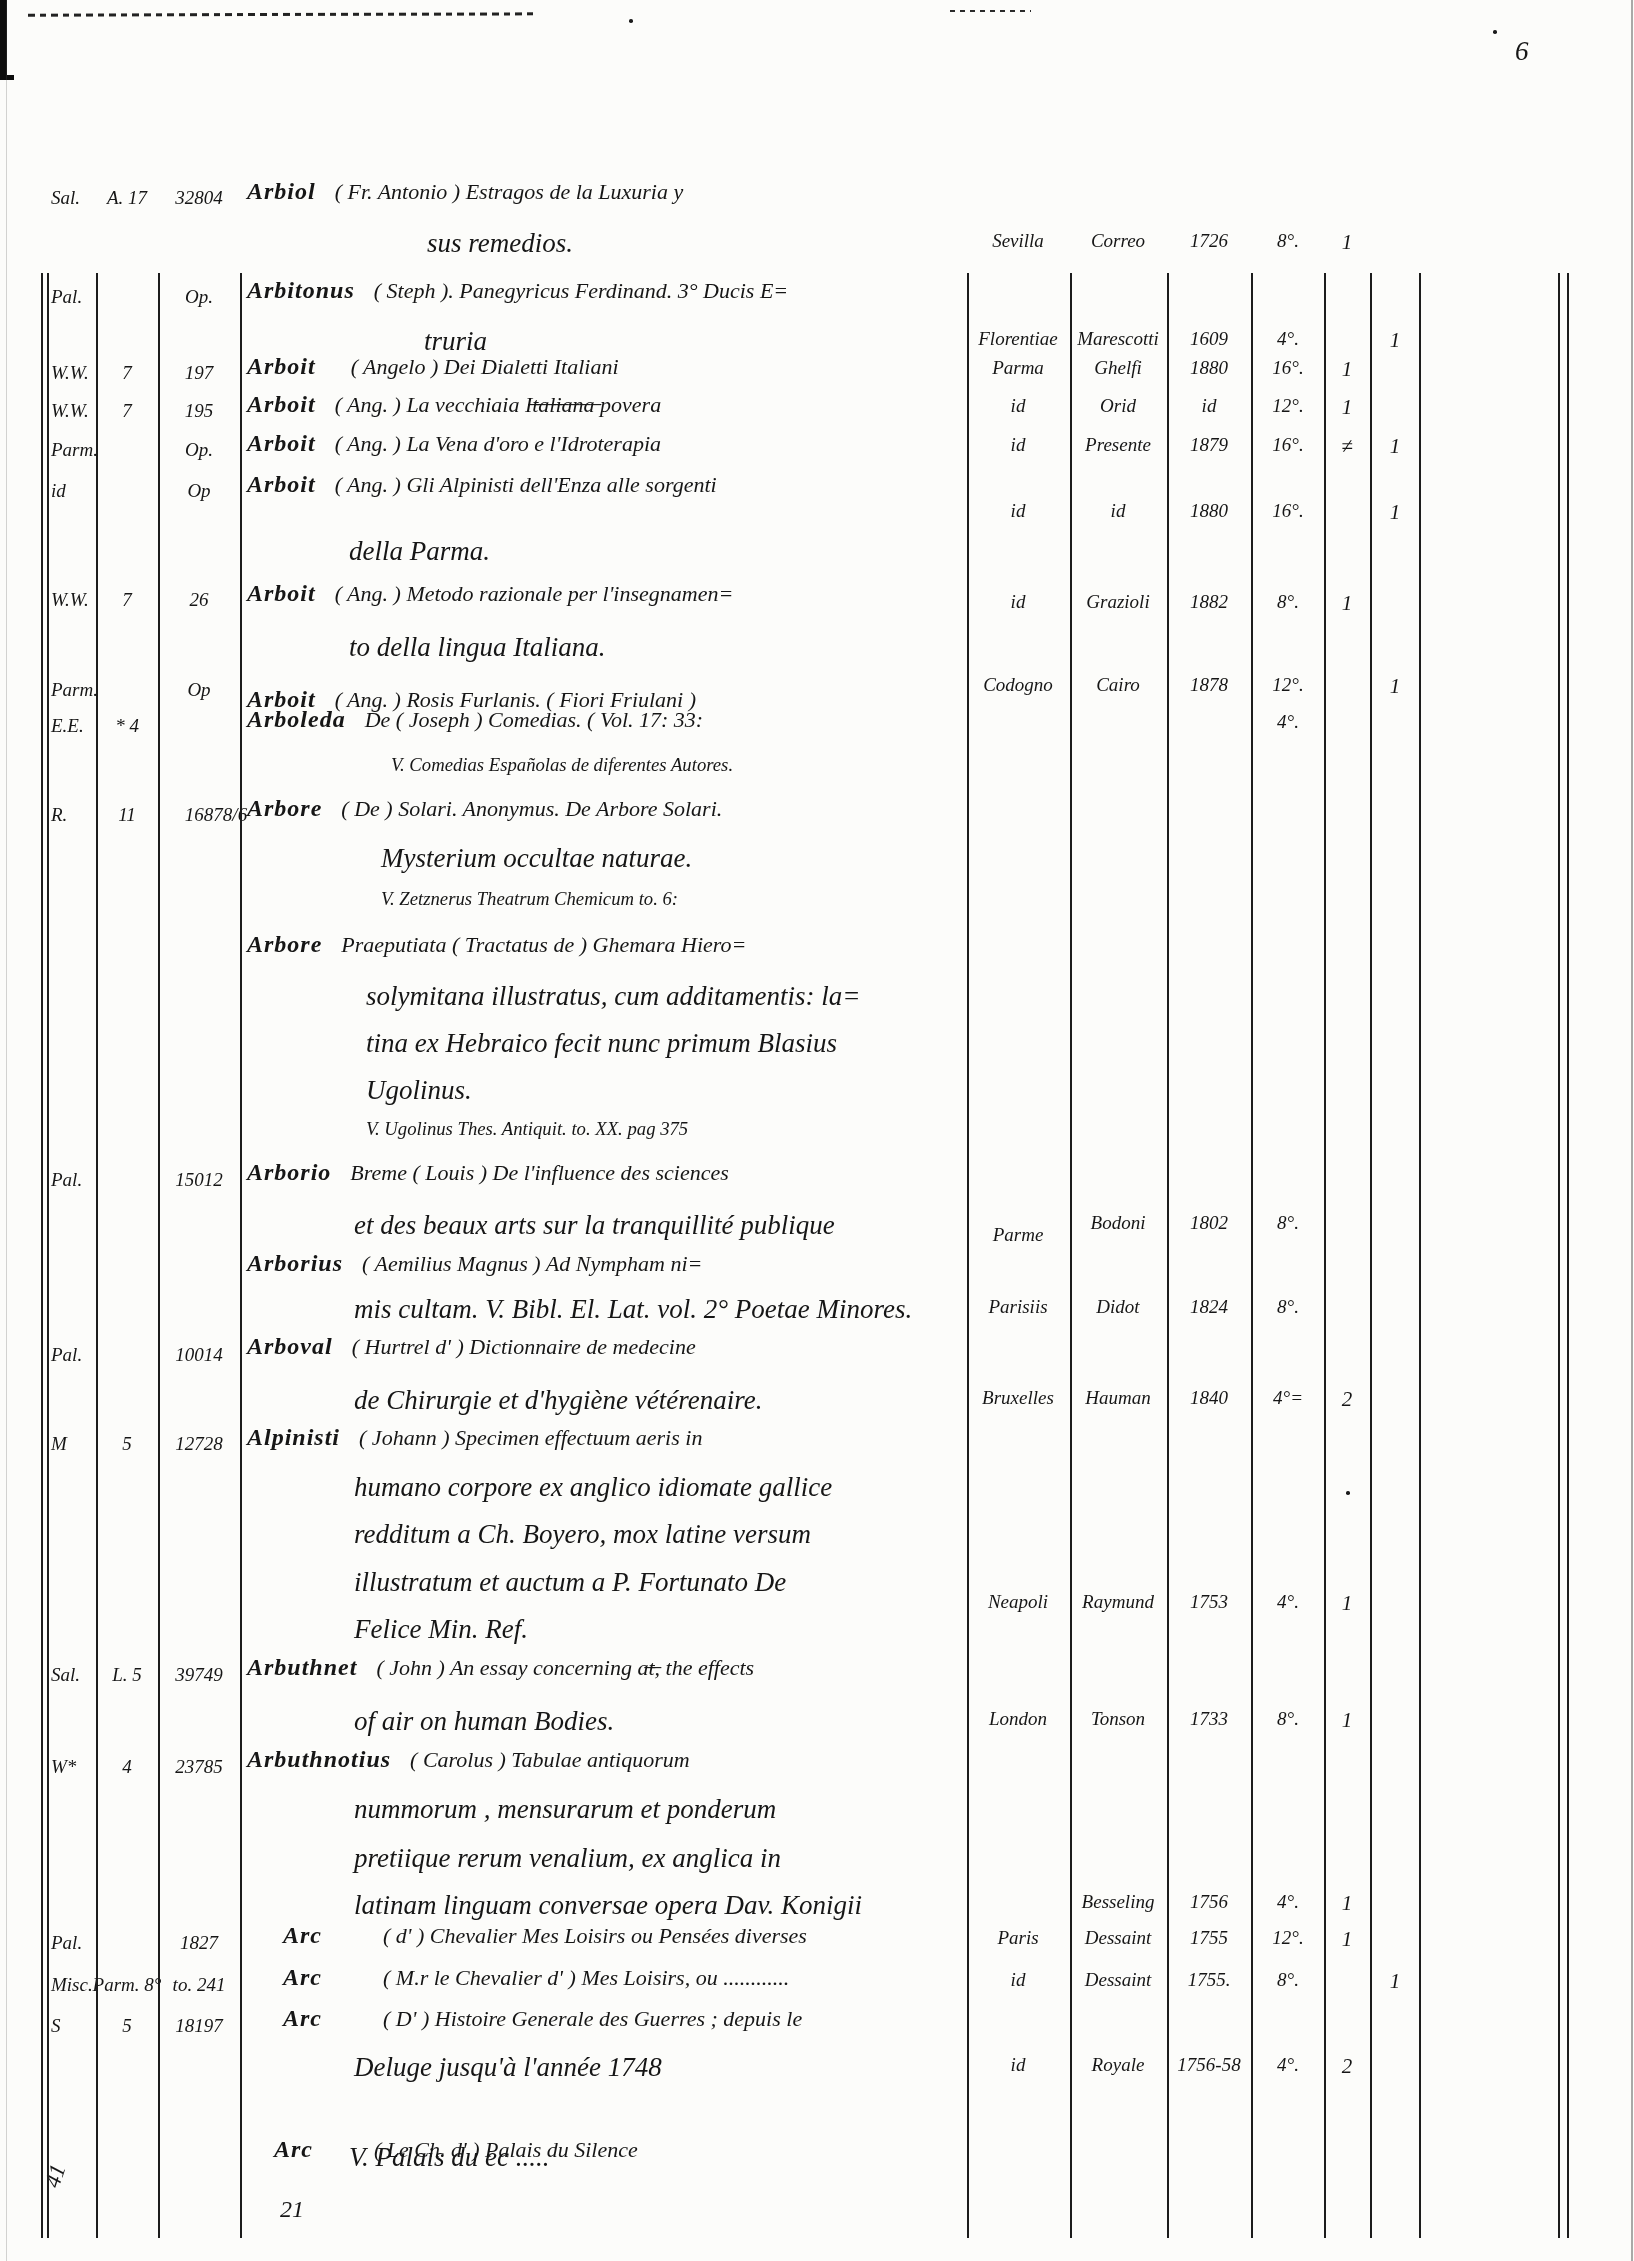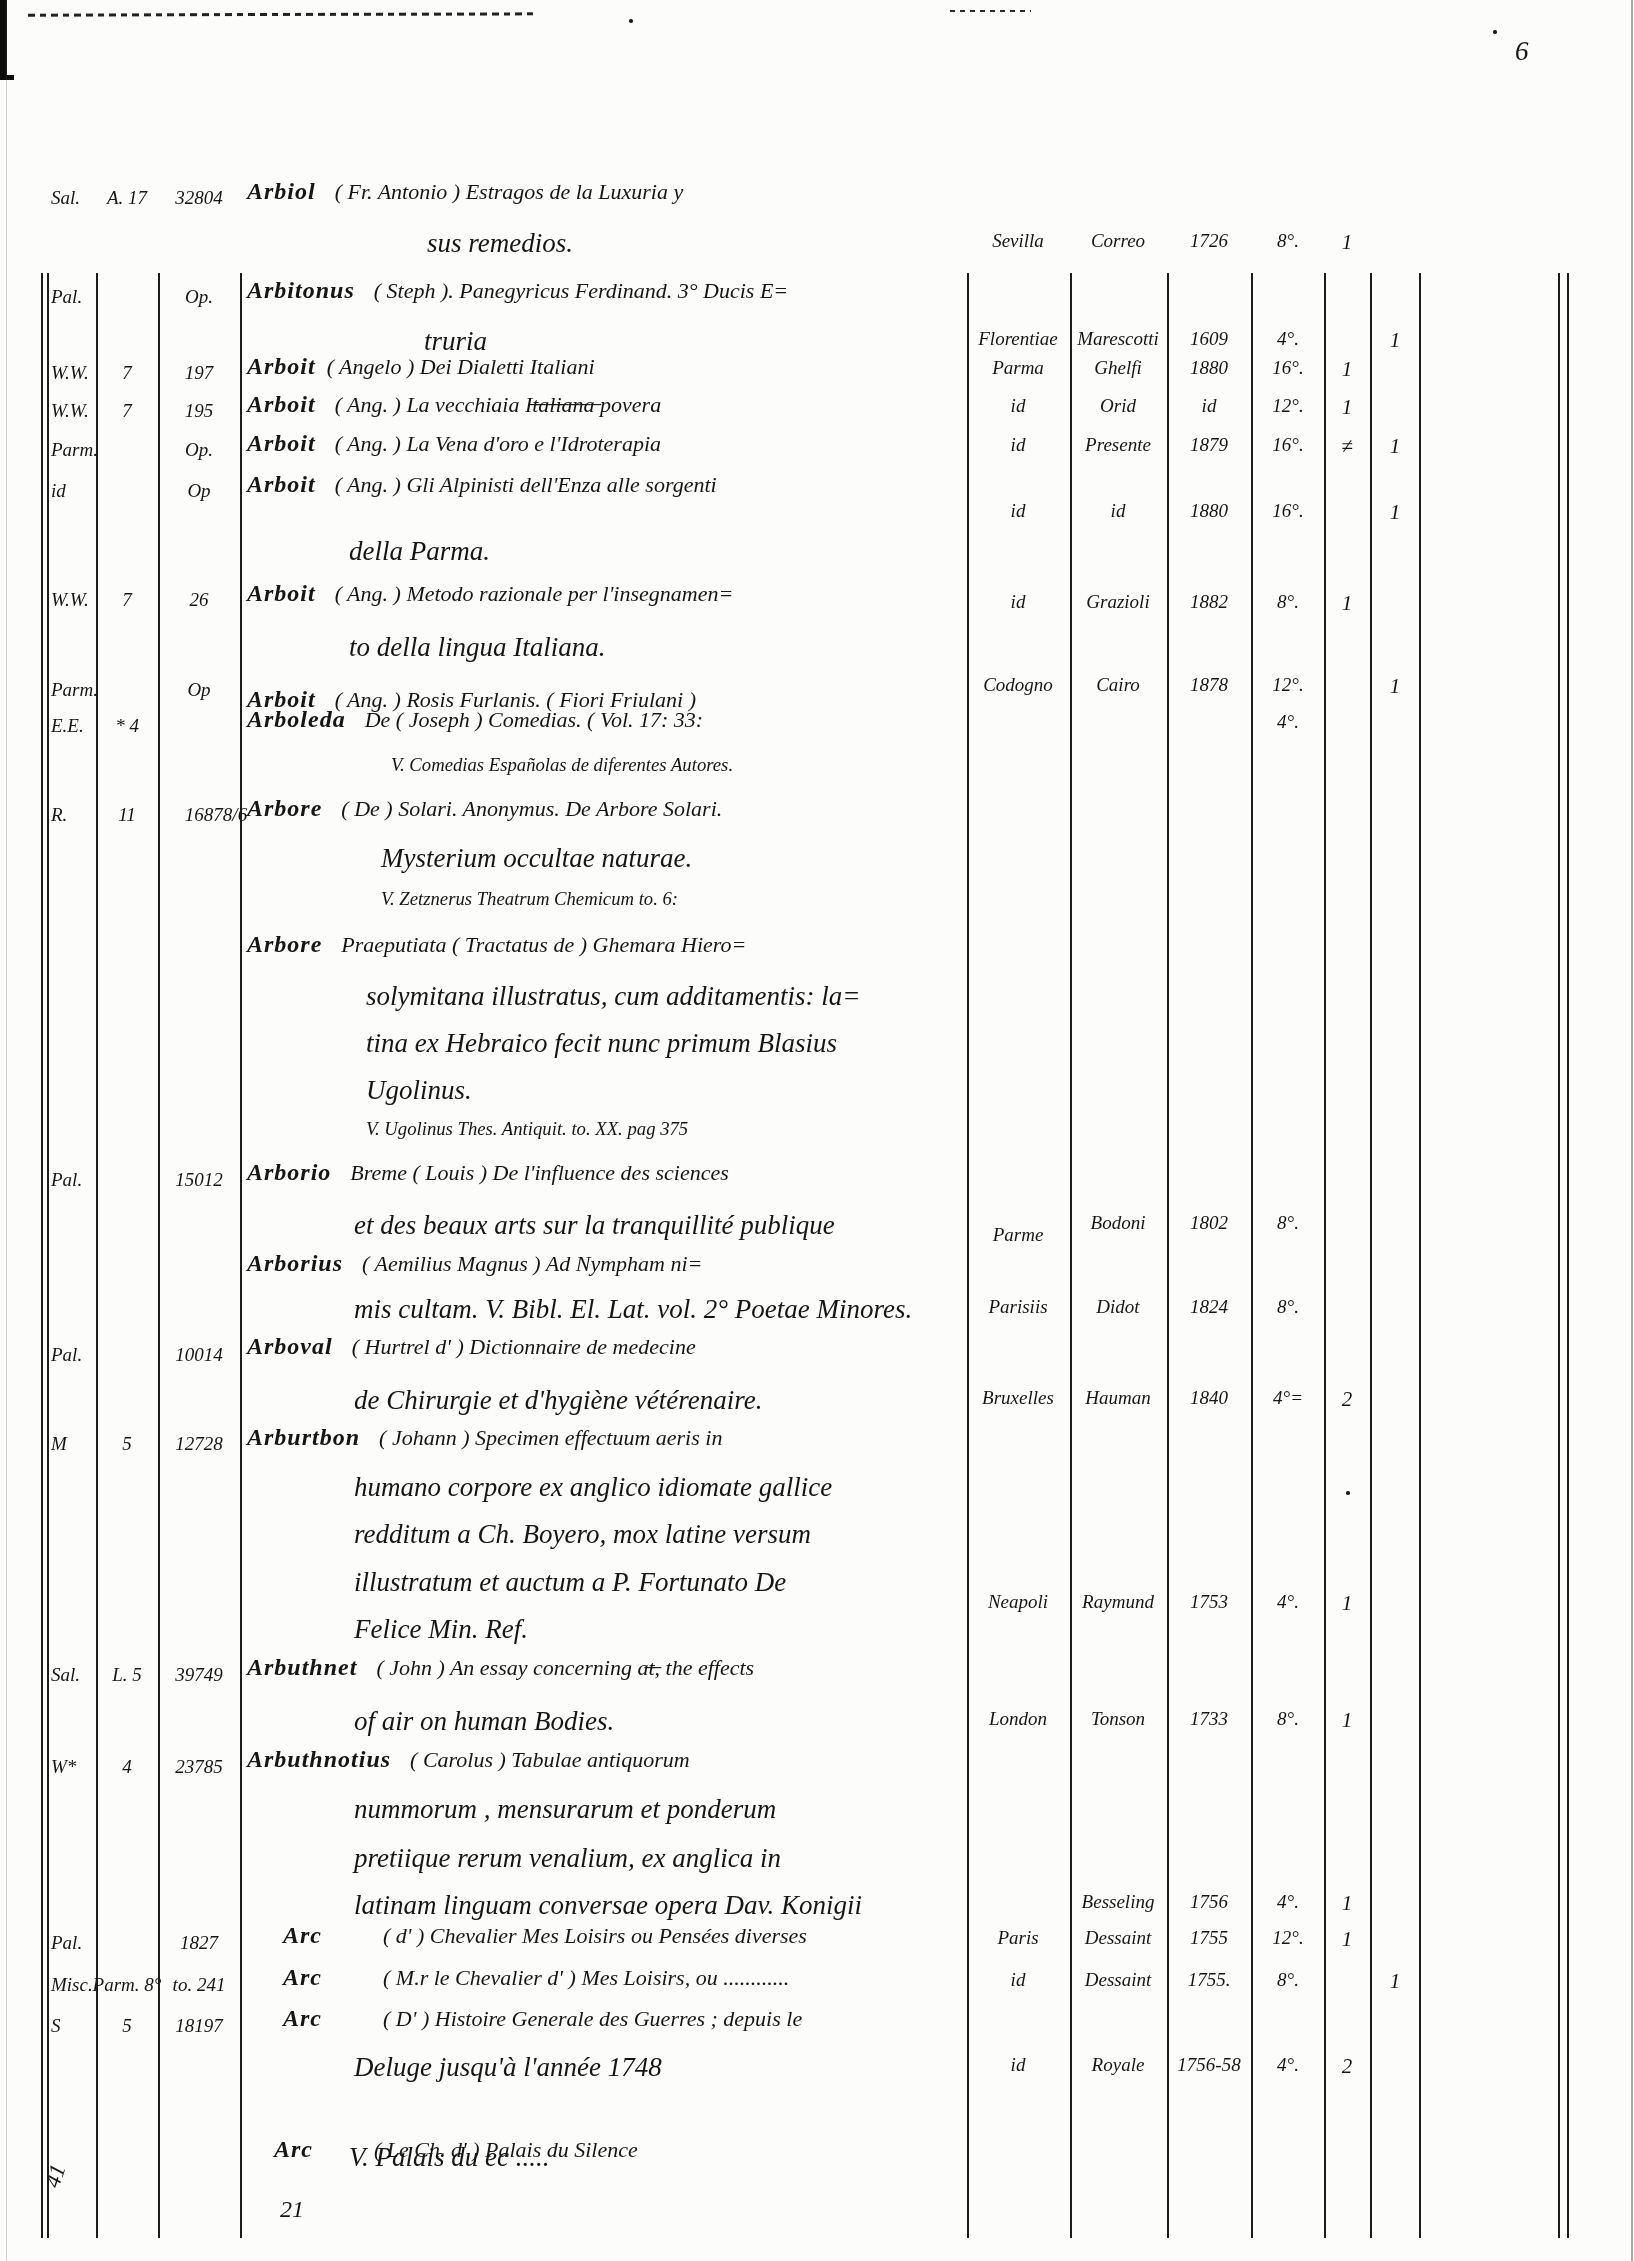--- a/index.html
+++ b/index.html
@@ -66,21 +66,21 @@
       <div class="line" style="left: 247px; top: 277px;"><span class="head">Arbitonus</span><span class="rest" style="margin-left: 19px;">( Steph ). Panegyricus Ferdinand. 3° Ducis E=</span></div>
       <div class="line cont" style="left: 424px; top: 326px;">truria</div>
       <div class="cell" style="left: 1018px; top: 328px;">Florentiae</div>
       <div class="cell" style="left: 1118px; top: 328px;">Marescotti</div>
       <div class="cell" style="left: 1209px; top: 328px;">1609</div>
       <div class="cell" style="left: 1288px; top: 328px;">4°.</div>
       <div class="cell mark8" style="left: 1395px; top: 328px;">1</div>
       <div class="lib" style="left: 51px; top: 362px;">W.W.</div>
       <div class="shelf" style="left: 127px; top: 362px;">7</div>
       <div class="num" style="left: 199px; top: 362px;">197</div>
-      <div class="line" style="left: 247px; top: 353px;"><span class="head">Arboit</span><span class="rest" style="margin-left: 11px;">( Angelo ) Dei Dialetti Italiani</span></div>
+      <div class="line" style="left: 247px; top: 353px;"><span class="head">Arboit</span><span class="rest" style="margin-left: 35px;">( Angelo ) Dei Dialetti Italiani</span></div>
       <div class="cell" style="left: 1018px; top: 357px;">Parma</div>
       <div class="cell" style="left: 1118px; top: 357px;">Ghelfi</div>
       <div class="cell" style="left: 1209px; top: 357px;">1880</div>
       <div class="cell" style="left: 1288px; top: 357px;">16°.</div>
       <div class="cell mark8" style="left: 1347px; top: 357px;">1</div>
       <div class="lib" style="left: 51px; top: 400px;">W.W.</div>
       <div class="shelf" style="left: 127px; top: 400px;">7</div>
       <div class="num" style="left: 199px; top: 400px;">195</div>
       <div class="line" style="left: 247px; top: 391px;"><span class="head">Arboit</span><span class="rest" style="margin-left: 19px;">( Ang. ) La vecchiaia I̶t̶a̶l̶i̶a̶n̶a̶ povera</span></div>
       <div class="cell" style="left: 1018px; top: 395px;">id</div>
@@ -159,21 +159,21 @@
       <div class="line" style="left: 247px; top: 1333px;"><span class="head">Arboval</span><span class="rest" style="margin-left: 19px;">( Hurtrel d' ) Dictionnaire de medecine</span></div>
       <div class="line cont" style="left: 354px; top: 1385px;">de Chirurgie et d'hygiène vétérenaire.</div>
       <div class="cell" style="left: 1018px; top: 1387px;">Bruxelles</div>
       <div class="cell" style="left: 1118px; top: 1387px;">Hauman</div>
       <div class="cell" style="left: 1209px; top: 1387px;">1840</div>
       <div class="cell" style="left: 1288px; top: 1387px;">4°=</div>
       <div class="cell mark8" style="left: 1347px; top: 1387px;">2</div>
       <div class="lib" style="left: 51px; top: 1433px;">M</div>
       <div class="shelf" style="left: 127px; top: 1433px;">5</div>
       <div class="num" style="left: 199px; top: 1433px;">12728</div>
-      <div class="line" style="left: 247px; top: 1424px;"><span class="head">Arburtbon</span><span class="rest" style="margin-left: 19px;">( Johann ) Specimen effectuum aeris in</span></div>
+      <div class="line" style="left: 247px; top: 1424px;"><span class="head">Alpinisti</span><span class="rest" style="margin-left: 19px;">( Johann ) Specimen effectuum aeris in</span></div>
       <div class="line cont" style="left: 354px; top: 1472px;">humano corpore ex anglico idiomate gallice</div>
       <div class="line cont" style="left: 354px; top: 1519px;">redditum a Ch. Boyero, mox latine versum</div>
       <div class="line cont" style="left: 354px; top: 1567px;">illustratum et auctum a P. Fortunato De</div>
       <div class="line cont" style="left: 354px; top: 1614px;">Felice Min. Ref.</div>
       <div class="cell" style="left: 1018px; top: 1591px;">Neapoli</div>
       <div class="cell" style="left: 1118px; top: 1591px;">Raymund</div>
       <div class="cell" style="left: 1209px; top: 1591px;">1753</div>
       <div class="cell" style="left: 1288px; top: 1591px;">4°.</div>
       <div class="cell mark8" style="left: 1347px; top: 1591px;">1</div>
       <div class="lib" style="left: 51px; top: 1664px;">Sal.</div>

